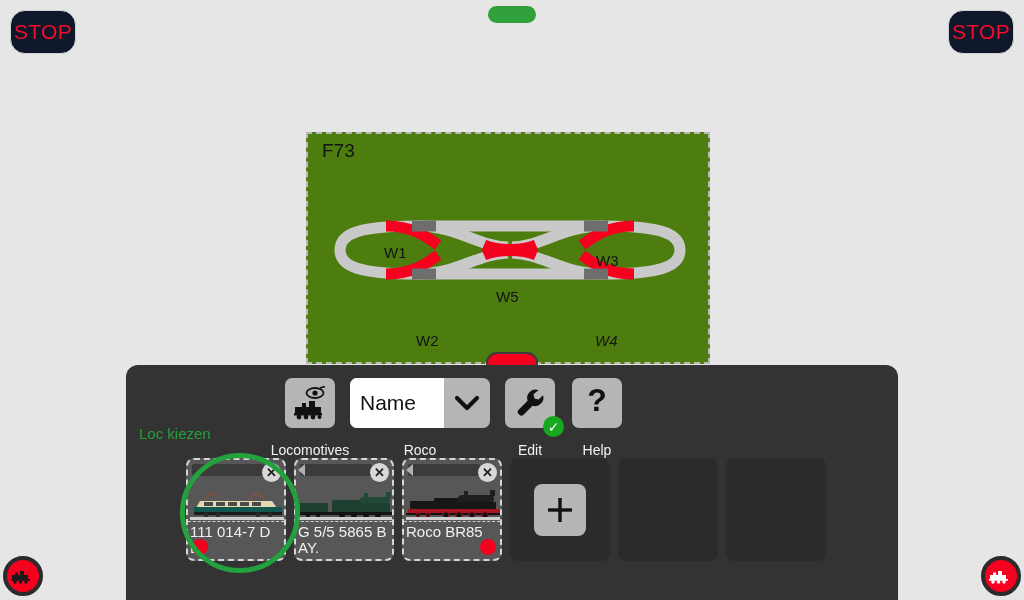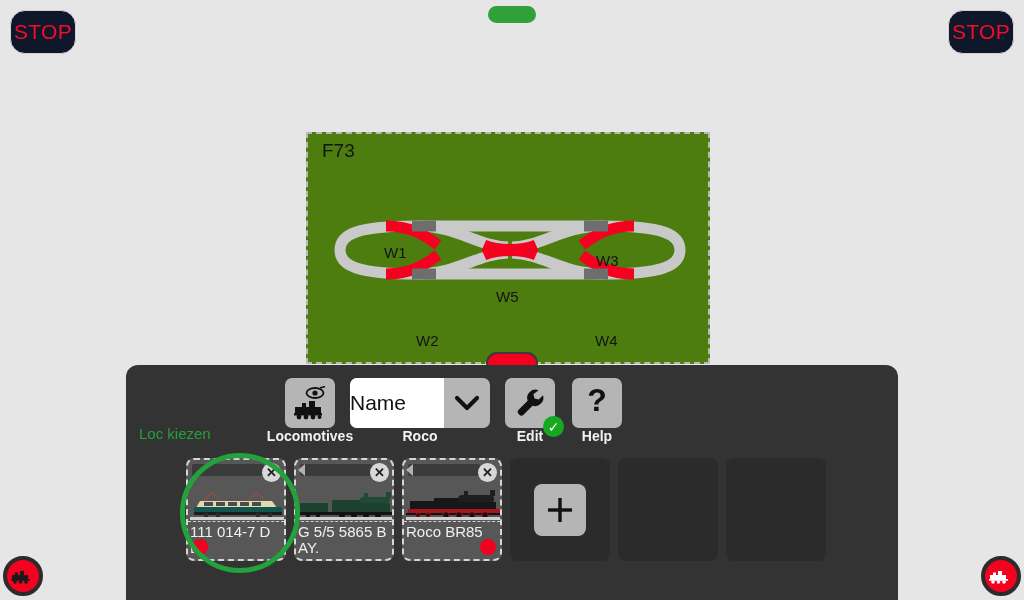--- a/index.html
+++ b/index.html
@@ -75,40 +75,41 @@
   }
   .tool { width: 54px; display: flex; flex-direction: column; align-items: center; }
   .tool-btn {
     position: relative;
     width: 50px; height: 50px;
     background: #b5b5b5;
     border-radius: 7px;
     display: flex; align-items: center; justify-content: center;
   }
   .tool-label {
-    margin-top: 0;
-    color: #f2f2f2; font-size: 14px; white-space: nowrap; font-weight: bold;
+    margin-top: 14px;
+    color: #f2f2f2; font-size: 14px; white-space: nowrap;
   }
   .badge-check {
     position: absolute; right: -9px; bottom: -9px;
     width: 21px; height: 21px; border-radius: 50%;
     background: #16a81f;
     display: flex; align-items: center; justify-content: center;
     color: #fff; font-size: 14px; line-height: 1;
   }
   
   .tool-sort { width: 140px; }
   .sort-box {
     width: 140px; height: 50px;
     background: #b5b5b5; border-radius: 7px;
     display: flex; align-items: stretch; overflow: hidden;
   }
   .sort-value {
     flex: 1; background: #ffffff;
     display: flex; align-items: center;
+    padding-left: 10px;
     font-size: 21px; color: #111;
   }
   .sort-arrow {
     width: 46px; display: flex; align-items: center; justify-content: center;
   }
 
   
   .cards {
     position: absolute; left: 60px; top: 93px;
     display: flex; gap: 8px;
@@ -255,21 +256,21 @@
         <path d="M104 92 L 128 92"></path>
         <path d="M104 140 L 128 140"></path>
         <path d="M276 92 L 300 92"></path>
         <path d="M276 140 L 300 140"></path>
       </g>
     </svg>
 
     <div class="sw-label" style="left:76px;top:110px;">W1</div>
     <div class="sw-label" style="left:108px;top:198px;">W2</div>
     <div class="sw-label" style="left:288px;top:118px;">W3</div>
-    <div class="sw-label" style="left:287px;top:198px;">W4</div>
+    <div class="sw-label" style="left:287px;top:198px;font-style:italic;">W4</div>
     <div class="sw-label" style="left:188px;top:154px;">W5</div>
   </div>
 
   <div class="pill pill-red"></div>
 
   <div class="panel">
 
     <div class="panel-title">Loc kiezen</div>
 
     <div class="toolbar">

